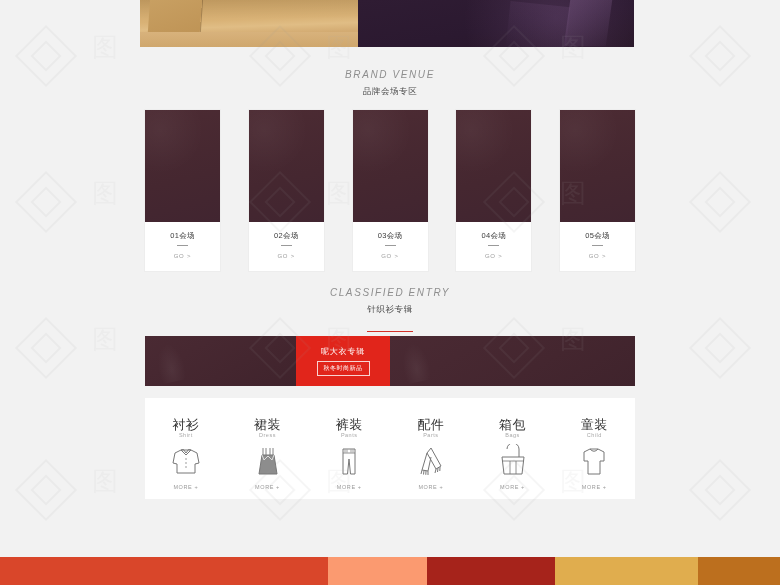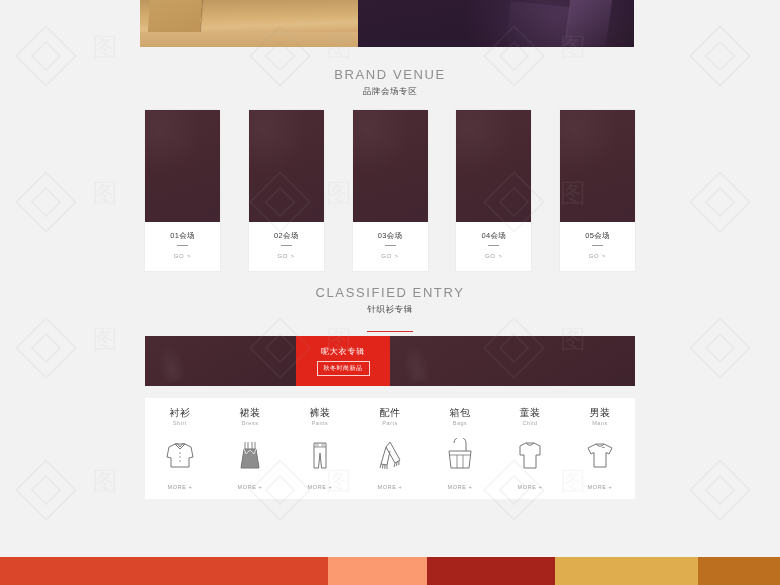--- a/index.html
+++ b/index.html
@@ -44,22 +44,22 @@
   }
   .hero-right::after {
     content:""; position:absolute; right:66px; top:4px; width:60px; height:46px;
     background:linear-gradient(200deg, rgba(110,76,120,.26), rgba(60,40,70,.05));
     transform:rotate(6deg);
   }
 
   
   .sec-head { position:absolute; width:100%; text-align:center; }
   .sec-en {
-    font-size:13px; letter-spacing:1.6px; color:#8e8e8e;
-    line-height:11px; text-transform:uppercase;
+    font-size:10px; letter-spacing:1.6px; color:#8e8e8e;
+    line-height:11px; text-transform:uppercase;font-style:italic;
   }
   .sec-cn {
     display:inline-block; margin-top:2px;
     font-size:8.5px; letter-spacing:.6px; color:#4a4a4a;
     border-bottom:1.4px solid #d2322a; padding-bottom:16px; line-height:11px;
   }
 
   
   .venues { position:absolute; left:145px; top:110px; width:490px; display:flex; justify-content:space-between;gap:20px; }
   .venue-card { width:75px; background:#fdfdfd; box-shadow:0 0 0 1px rgba(0,0,0,.02); }
@@ -99,21 +99,21 @@
 
   
   .cats {
     position:absolute; left:145px; top:398px; width:490px; height:101px;
     background:#fff; display:flex; align-items:stretch;
   }
   .cat {
     flex:1; display:flex; flex-direction:column; align-items:center;
     padding-top:10px; padding-bottom:8px;
   }
-  .cat-cn { font-size:10px; color:#333; letter-spacing:.4px; line-height:10px; }
+  .cat-cn { font-size:13px; color:#333; letter-spacing:.4px; line-height:10px;margin-top:12px; }
   .cat-en { font-size:5.5px; color:#a8a8a8; letter-spacing:.5px; line-height:8px; margin-top:1px; }
   .cat-icon { flex:1; display:flex; align-items:center; justify-content:center; }
   .cat-icon svg { display:block; }
   .cat-more { font-size:5.5px; color:#9b9b9b; letter-spacing:.6px; line-height:8px; }
 
   
   .colorbar { position:absolute; left:0; bottom:0; width:780px; height:28px; display:flex; }
   .cb { height:100%; }
 
   
@@ -280,32 +280,20 @@
       <div class="cat-en">Child</div>
       <div class="cat-icon">
         <svg width="34" height="34" viewBox="0 0 34 34" fill="none" stroke="#777" stroke-width="1">
           <path d="M13 5 L7 8 L7 17 L11 17 L11 30 L23 30 L23 17 L27 17 L27 8 L21 5 Z"></path>
           <path d="M13 5 Q17 9.5 21 5"></path>
         </svg>
       </div>
       <div class="cat-more">MORE +</div>
     </div>
 
-    <div class="cat">
-      <div class="cat-cn">男装</div>
-      <div class="cat-en">Mans</div>
-      <div class="cat-icon">
-        <svg width="34" height="34" viewBox="0 0 34 34" fill="none" stroke="#777" stroke-width="1">
-          <path d="M13 6 L5 10 L8 16 L11 14.5 L11 29 L23 29 L23 14.5 L26 16 L29 10 L21 6 Z"></path>
-          <path d="M13 6 Q17 10.5 21 6"></path>
-          <path d="M19 9.5 L21.5 9.5" stroke-width=".8"></path>
-        </svg>
-      </div>
-      <div class="cat-more">MORE +</div>
-    </div>
 
   </div>
 
   <div class="colorbar">
     <div class="cb" style="width:328px;background:#d9462a;"></div>
     <div class="cb" style="width:99px;background:#fb9a70;"></div>
     <div class="cb" style="width:128px;background:#a6231b;"></div>
     <div class="cb" style="width:143px;background:#e0ad4e;"></div>
     <div class="cb" style="width:82px;background:#bc6f1e;"></div>
   </div>

